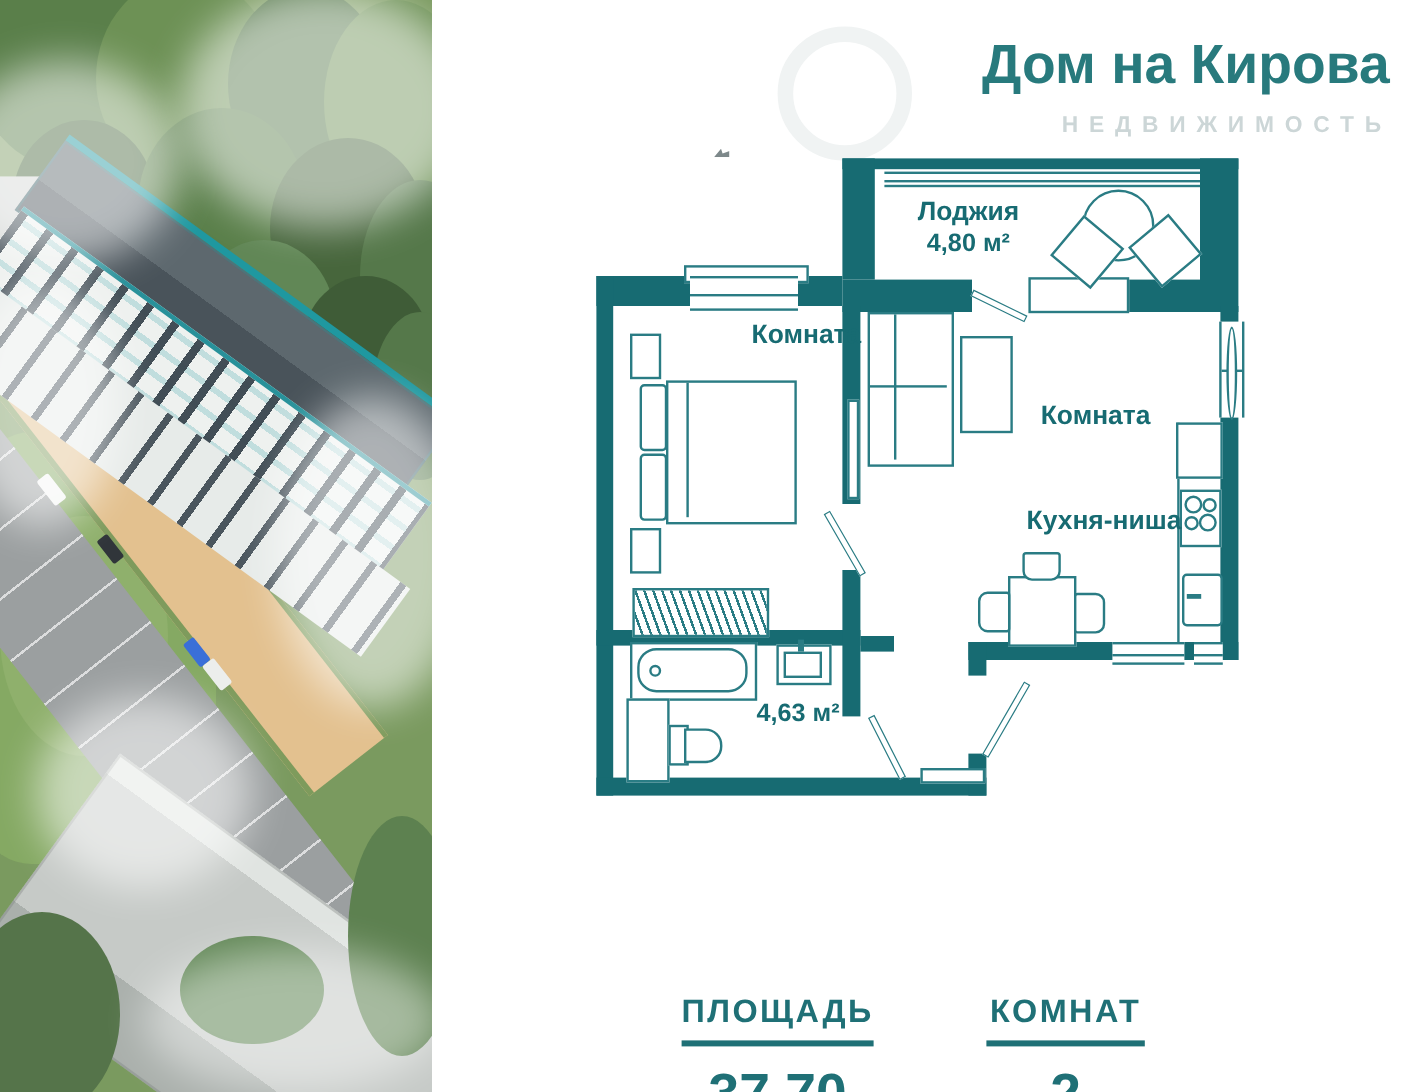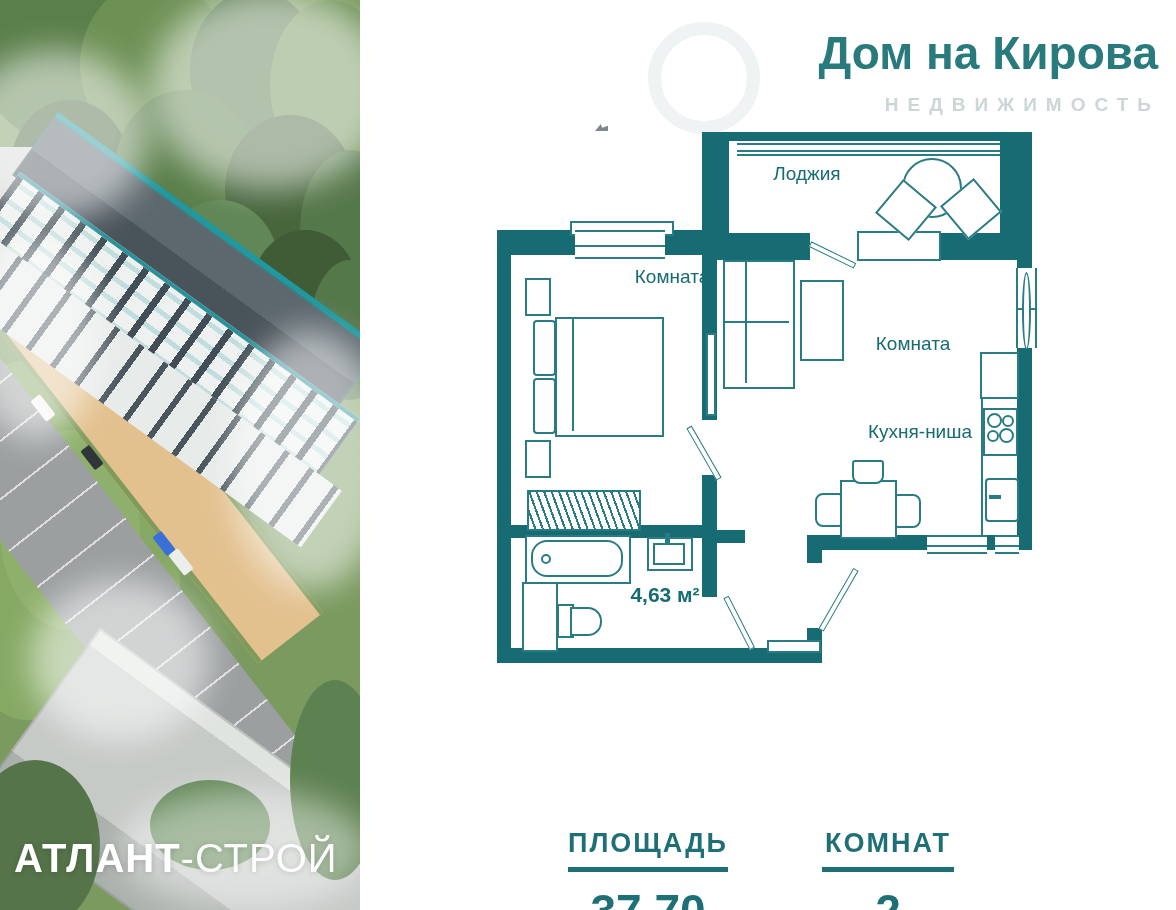--- a/index.html
+++ b/index.html
@@ -25,21 +25,21 @@
               clip-path:polygon(0 100%,45% 0,55% 55%,100% 25%,100% 100%);opacity:.8;}
   
   #plan{left:497px;top:130px;width:538px;height:533px;}
   .wall{position:absolute;background:#176b72;}
   .win{position:absolute;background:#fff;border-top:2px solid #2a7c84;border-bottom:2px solid #2a7c84;}
   .win:before{content:"";position:absolute;left:0;right:0;top:50%;height:2px;background:#2a7c84;}
   .sill{position:absolute;background:#fff;border:2px solid #2a7c84;}
   .furn{position:absolute;background:#fff;border:2px solid #2a7c84;}
   .door{position:absolute;width:4px;background:#fff;border:1px solid #2a7c84;}
   .room-label{position:absolute;width:170px;text-align:center;color:#176b72;line-height:1.25;}
-  .room-label .n{font-size:19px;font-weight:400;}
+  .room-label .n{font-size:22px;font-weight:700;}
   .room-label .a{font-size:21px;font-weight:700;}
   .lens{position:absolute;border:2px solid #2a7c84;border-radius:50%;background:#fff;}
   .hatch{background:repeating-linear-gradient(70deg,#fff 0 5px,#2a7c84 5px 7px),#fff;}
   
   .stat{position:absolute;text-align:center;color:#1f7076;}
   .stat .lbl{font-size:27px;font-weight:700;letter-spacing:2px;}
   .stat .bar{height:5px;background:#1f7076;margin:8px auto 0;}
   .stat .val{font-size:46px;font-weight:700;margin-top:12px;}
 </style>
 </head>
@@ -100,23 +100,20 @@
   <div class="blob" style="left:290px;top:680px;width:90px;height:200px;background:#5d8150"></div>
   <div class="blob" style="left:150px;top:780px;width:120px;height:90px;background:#618756"></div>
 
   <div class="fog" style="left:-40px;top:50px;width:190px;height:170px"></div>
   <div class="fog" style="left:150px;top:-10px;width:240px;height:200px"></div>
   <div class="fog" style="left:230px;top:330px;width:160px;height:260px"></div>
   <div class="fog" style="left:-30px;top:230px;width:130px;height:210px"></div>
   <div class="fog" style="left:30px;top:580px;width:180px;height:160px"></div>
   <div class="fog" style="left:120px;top:790px;width:250px;height:120px;background:rgba(255,255,255,.45)"></div>
 
-  <div id="dev-logo" class="abs">
-    <span class="b">АТЛАНТ</span><span class="l">-СТРОЙ</span>
-  </div>
 </div>
 
 <div id="pin-mark" class="abs"></div>
 <div id="title" class="abs">Дом на Кирова</div>
 <div id="watermark" class="abs">НЕДВИЖИМОСТЬ</div>
 <div id="north-mark" class="abs"></div>
 
 <div id="plan" class="abs">
 
   <div class="wall" style="left:205px;top:2px;width:330px;height:9px"></div>
@@ -195,20 +192,21 @@
   <div class="abs" style="left:44px;top:424px;width:6px;height:6px;border:2px solid #2a7c84;border-radius:50%"></div>
   <div class="furn" style="left:150px;top:407px;width:42px;height:30px"></div>
   <div class="abs" style="left:156px;top:413px;width:28px;height:18px;border:2px solid #2a7c84"></div>
   <div class="abs" style="left:168px;top:403px;width:5px;height:10px;background:#2a7c84"></div>
   <div class="furn" style="left:25px;top:452px;width:32px;height:66px"></div>
   <div class="furn" style="left:60px;top:474px;width:13px;height:30px"></div>
   <div class="furn" style="left:73px;top:477px;width:28px;height:25px;border-radius:0 14px 14px 0"></div>
 
   <div class="room-label" style="left:225px;top:32px">
     <div class="n">Лоджия</div>
+    <div class="a">4,80 м²</div>
   </div>
   <div class="room-label" style="left:90px;top:135px">
     <div class="n">Комната</div>
   </div>
   <div class="room-label" style="left:331px;top:202px">
     <div class="n">Комната</div>
   </div>
   <div class="room-label" style="left:338px;top:290px">
     <div class="n">Кухня-ниша</div>
   </div>

